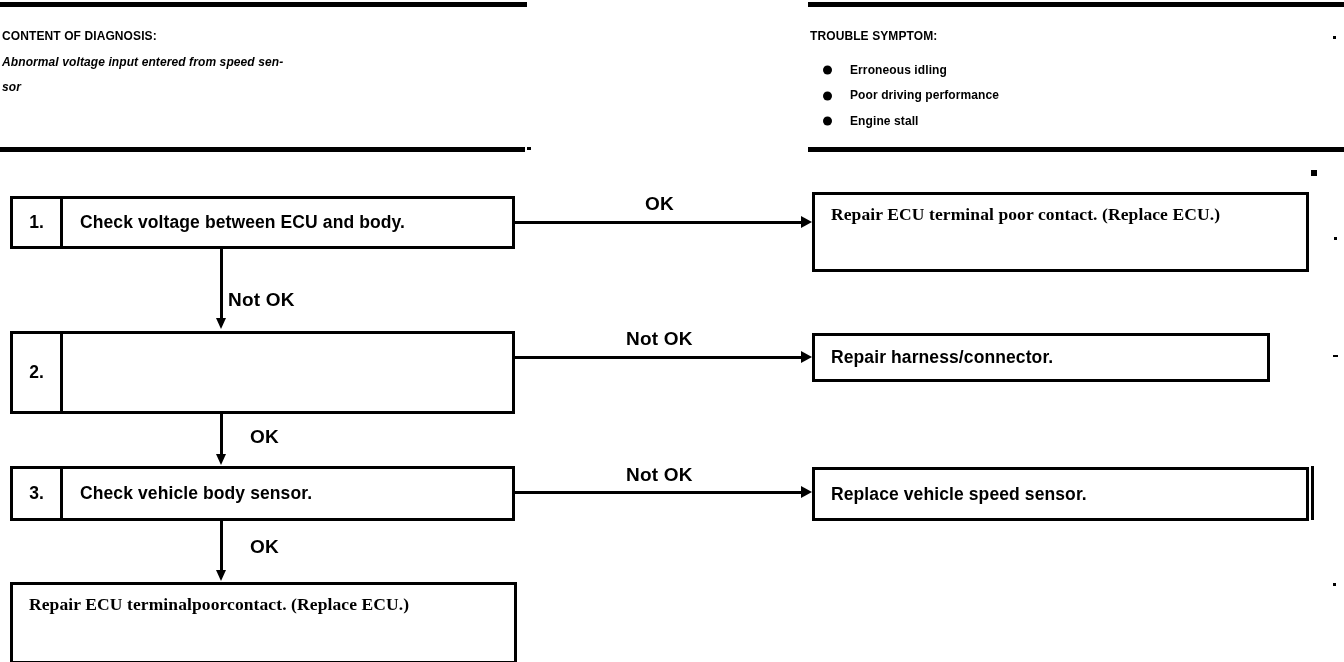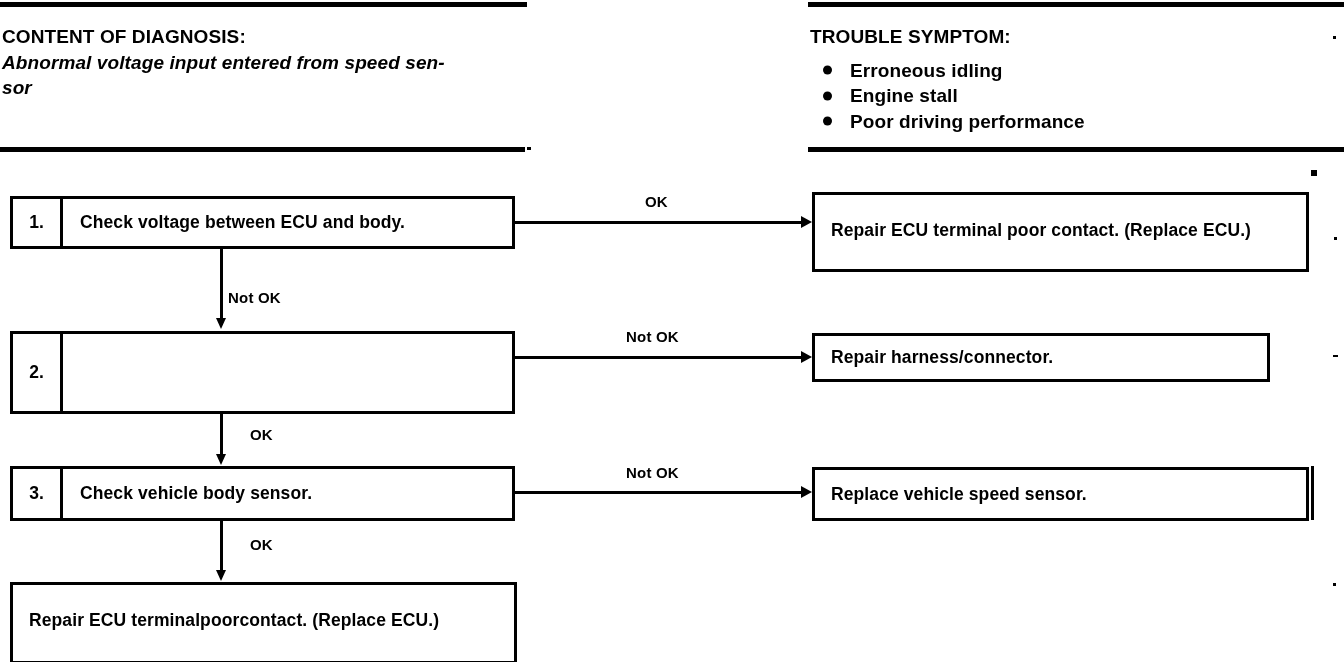--- a/index.html
+++ b/index.html
@@ -31,21 +31,21 @@
     height: 5px;
   }
   .rule-tl { left: 0px;   top: 2px;   width: 527px; }
   .rule-tr { left: 808px; top: 2px;   width: 536px; }
   .rule-bl { left: 0px;   top: 147px; width: 525px; }
   .rule-br { left: 808px; top: 147px; width: 536px; }
 
   
   .hdr {
     position: absolute;
-    font-size: 19px;
+    font-size: 12px;
     font-weight: bold;
     line-height: 25.5px;
     letter-spacing: 0.1px;
   }
   .hdr-left  { left: 2px;   top: 24px; width: 540px; }
   .hdr-right { left: 810px; top: 24px; width: 530px; }
 
   .hdr-title { display: block; white-space: pre; }
   .hdr-body  { display: block; font-style: italic; }
 
@@ -113,21 +113,22 @@
     align-items: center;
     box-sizing: border-box;
     padding: 0 16px;
     font-size: 17.5px;
     font-weight: bold;
     line-height: 31px;
     letter-spacing: 0.1px;
   }
   .plain-cell.top {
     align-items: flex-start;
-    padding-top: 20px;
+    padding-top: 4px;
+    font-family: Liberation Serif, serif;
   }
   .plain-cell.justify { text-align: justify; text-align-last: left; }
 
   
   #box-step1 { left: 10px; top: 196px; width: 505px; height: 53px; }
   #box-step2 { left: 10px; top: 331px; width: 505px; height: 83px; }
   #box-step3 { left: 10px; top: 466px; width: 505px; height: 55px; }
   #box-final { left: 10px; top: 582px; width: 507px; height: 82px; }
 
   
@@ -156,21 +157,21 @@
   .arrow-down {
     position: absolute;
     width: 0; height: 0;
     border-left: 5px solid transparent;
     border-right: 5px solid transparent;
     border-top: 11px solid #000;
   }
 
   .edge-label {
     position: absolute;
-    font-size: 15px;
+    font-size: 19px;
     font-weight: bold;
     white-space: nowrap;
     letter-spacing: 0.2px;
   }
 
   
   #hl-1 { left: 515px; top: 221px; width: 288px; }
   #ar-1 { left: 801px; top: 216px; }
   #lbl-ok-1 { left: 645px; top: 193px; }
 
@@ -223,25 +224,25 @@
 
   <div class="hdr hdr-right">
     <span class="hdr-title">TROUBLE SYMPTOM:</span>
     <ul class="symptoms">
       <li>
         <span class="bullet"></span>
         <span>Erroneous idling</span>
       </li>
       <li>
         <span class="bullet"></span>
-        <span>Engine stall</span>
+        <span>Poor driving performance</span>
       </li>
       <li>
         <span class="bullet"></span>
-        <span>Poor driving performance</span>
+        <span>Engine stall</span>
       </li>
     </ul>
   </div>
 
   <div class="box" id="box-step1">
     <div class="num-cell">1.</div>
     <div class="body-cell">Check voltage between ECU and body.</div>
   </div>
 
   <div class="hline" id="hl-1"></div>

